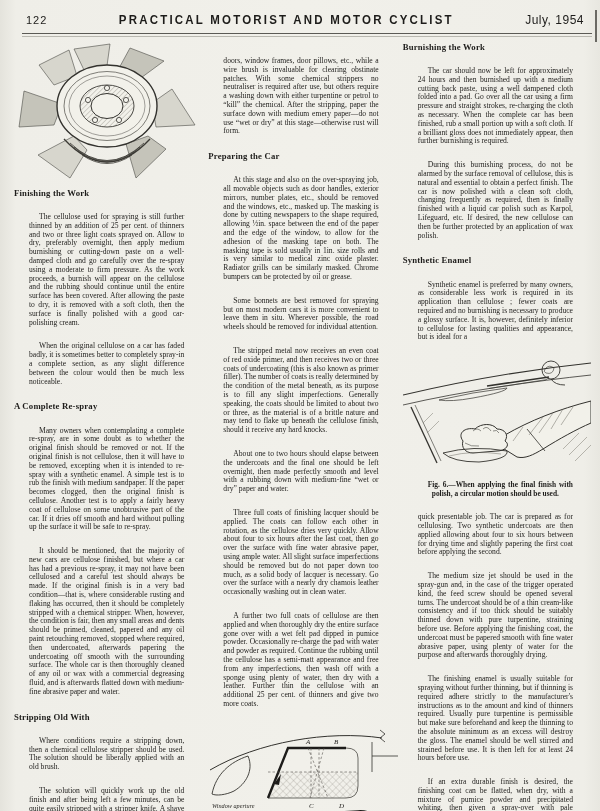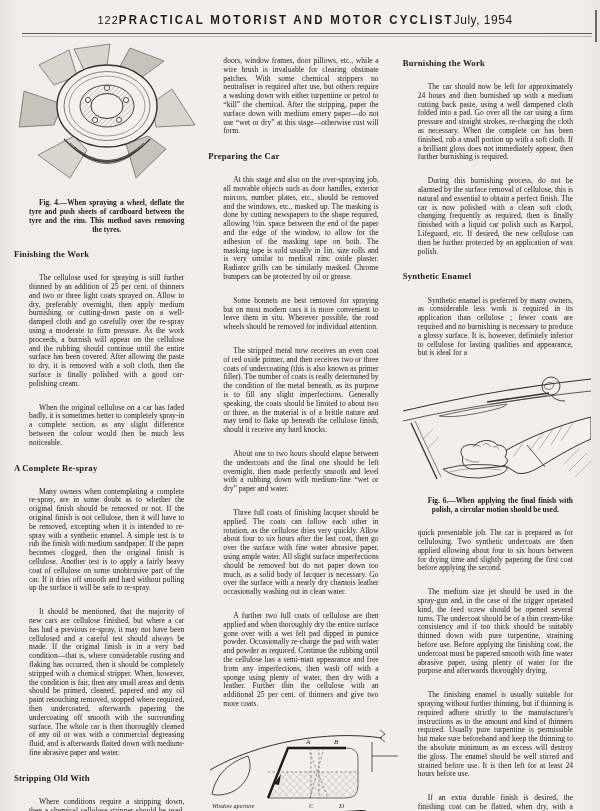--- a/index.html
+++ b/index.html
@@ -4,21 +4,21 @@
 <style>
   html,body{margin:0;padding:0;}
   body{
     width:600px;height:811px;overflow:hidden;position:relative;
     background:linear-gradient(90deg,#e4e3dc 0px,#efeee8 16px,#f1f0ea 300px,#efeee8 584px,#e8e7e0 600px);
     font-family:"Liberation Serif", serif;color:#1d1c1a;
     -webkit-font-smoothing:antialiased;
   }
   .masthead{
     position:absolute;top:13px;left:26px;right:16px;
-    display:flex;justify-content:center;align-items:baseline;
+    display:flex;justify-content:space-between;align-items:baseline;
     font-family:"Liberation Sans", sans-serif;
   }
   .pageno{font-size:11px;letter-spacing:1px;}
   .journal{font-size:11.5px;letter-spacing:2.2px;font-weight:600;transform:scaleY(1.05);}
   .issuedate{font-size:12px;letter-spacing:0.5px;}
   .rule-a{position:absolute;top:33px;left:22px;right:8px;height:1px;background:#5b5a55;}
   .rule-b{position:absolute;top:36px;left:22px;right:8px;height:1px;background:#b9b8b0;}
   .edge-mark{position:absolute;top:10px;right:3px;width:2px;height:32px;background:#6a6963;}
 
   .columns{position:absolute;top:42px;left:14px;right:12px;bottom:8px;display:flex;gap:9px;}
@@ -80,21 +80,20 @@
           <ellipse cx="93" cy="63" rx="38" ry="30" fill="none" stroke="#4a4944" stroke-width="0.5"></ellipse>
           <ellipse cx="93" cy="63" rx="27" ry="21" fill="url(#hx4)" stroke="#3a3934" stroke-width="0.9"></ellipse>
           <ellipse cx="93" cy="63" rx="16" ry="12.5" fill="#f2f1ea" stroke="#33322e" stroke-width="1"></ellipse>
           <circle cx="93" cy="45" r="2.6" fill="#f2f1ea" stroke="#33322e" stroke-width="0.8"></circle>
           <circle cx="112" cy="57" r="2.6" fill="#f2f1ea" stroke="#33322e" stroke-width="0.8"></circle>
           <circle cx="105" cy="77" r="2.6" fill="#f2f1ea" stroke="#33322e" stroke-width="0.8"></circle>
           <circle cx="81" cy="77" r="2.6" fill="#f2f1ea" stroke="#33322e" stroke-width="0.8"></circle>
           <circle cx="74" cy="57" r="2.6" fill="#f2f1ea" stroke="#33322e" stroke-width="0.8"></circle>
         </g>
       </svg>
-      <p class="figcap">Fig. 4.—When spraying a wheel, deflate the tyre and push sheets of cardboard between the tyre and the rim. This method saves removing the tyres.</p>
     </div>
 
     <h3 class="sect">Finishing the Work</h3>
     <p>The cellulose used for spraying is still further thinned by an addition of 25 per cent. of thinners and two or three light coats sprayed on. Allow to dry, preferably overnight, then apply medium burnishing or cutting-down paste on a well-damped cloth and go carefully over the re-spray using a moderate to firm pressure. As the work proceeds, a burnish will appear on the cellulose and the rubbing should continue until the entire surface has been covered. After allowing the paste to dry, it is removed with a soft cloth, then the surface is finally polished with a good car-polishing cream.</p>
     <p>When the original cellulose on a car has faded badly, it is sometimes better to completely spray-in a complete section, as any slight difference between the colour would then be much less noticeable.</p>
     <h3 class="sect">A Complete Re-spray</h3>
     <p>Many owners when contemplating a complete re-spray, are in some doubt as to whether the original finish should be removed or not. If the original finish is not cellulose, then it will have to be removed, excepting when it is intended to re-spray with a synthetic enamel. A simple test is to rub the finish with medium sandpaper. If the paper becomes clogged, then the original finish is cellulose. Another test is to apply a fairly heavy coat of cellulose on some unobtrusive part of the car. If it dries off smooth and hard without pulling up the surface it will be safe to re-spray.</p>
     <p>It should be mentioned, that the majority of new cars are cellulose finished, but where a car has had a previous re-spray, it may not have been cellulosed and a careful test should always be made. If the original finish is in a very bad condition—that is, where considerable rusting and flaking has occurred, then it should be completely stripped with a chemical stripper. When, however, the condition is fair, then any small areas and dents should be primed, cleaned, papered and any oil paint retouching removed, stopped where required, then undercoated, afterwards papering the undercoating off smooth with the surrounding surface. The whole car is then thoroughly cleaned of any oil or wax with a commercial degreasing fluid, and is afterwards flatted down with medium-fine abrasive paper and water.</p>
     <h3 class="sect">Stripping Old With</h3>
     <p>Where conditions require a stripping down, then a chemical cellulose stripper should be used. The solution should be liberally applied with an old brush.</p>
@@ -169,21 +168,21 @@
           <line x1="52" y1="140" x2="90" y2="127" stroke="#33322e" stroke-width="0.7"></line>
         </g>
         <text class="svglabel" x="2" y="100" font-size="6.2" fill="#2a2925">Firm cardboard</text>
         <text class="svglabel" x="2" y="108" font-size="6.2" fill="#2a2925">or plywood gauge</text>
         <text class="svglabel" x="26" y="146" font-size="6.2" fill="#2a2925">Handle</text>
       </svg>
     </div>
   </div>
 
   <div class="col">
-    <h3 class="sect" style="margin-top:16px">Burnishing the Work</h3>
+    <h3 class="sect" style="margin-top:0">Burnishing the Work</h3>
     <p>The car should now be left for approximately 24 hours and then burnished up with a medium cutting back paste, using a well dampened cloth folded into a pad. Go over all the car using a firm pressure and straight strokes, re-charging the cloth as necessary. When the complete car has been finished, rub a small portion up with a soft cloth. If a brilliant gloss does not immediately appear, then further burnishing is required.</p>
     <p>During this burnishing process, do not be alarmed by the surface removal of cellulose, this is natural and essential to obtain a perfect finish. The car is now polished with a clean soft cloth, changing frequently as required, then is finally finished with a liquid car polish such as Karpol, Lifeguard, etc. If desired, the new cellulose can then be further protected by an application of wax polish.</p>
     <h3 class="sect">Synthetic Enamel</h3>
     <p>Synthetic enamel is preferred by many owners, as considerable less work is required in its application than cellulose ; fewer coats are required and no burnishing is necessary to produce a glossy surface. It is, however, definitely inferior to cellulose for lasting qualities and appearance, but is ideal for a</p>
 
     <div class="figure">
       <svg width="188" height="108" viewBox="0 0 188 108">
         <g fill="none" stroke="#33322e">
           <circle cx="148" cy="13" r="9" stroke-width="0.9"></circle>
           <path d="M142 12 q4 -5 9 -1 q-1 7 -8 5 q-3 -1 -1 -4" stroke-width="0.6"></path>

